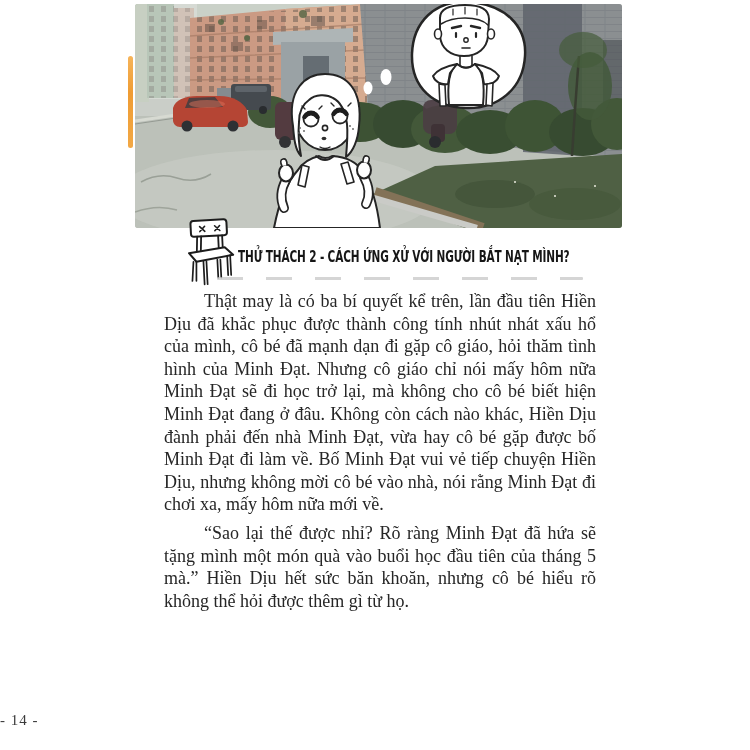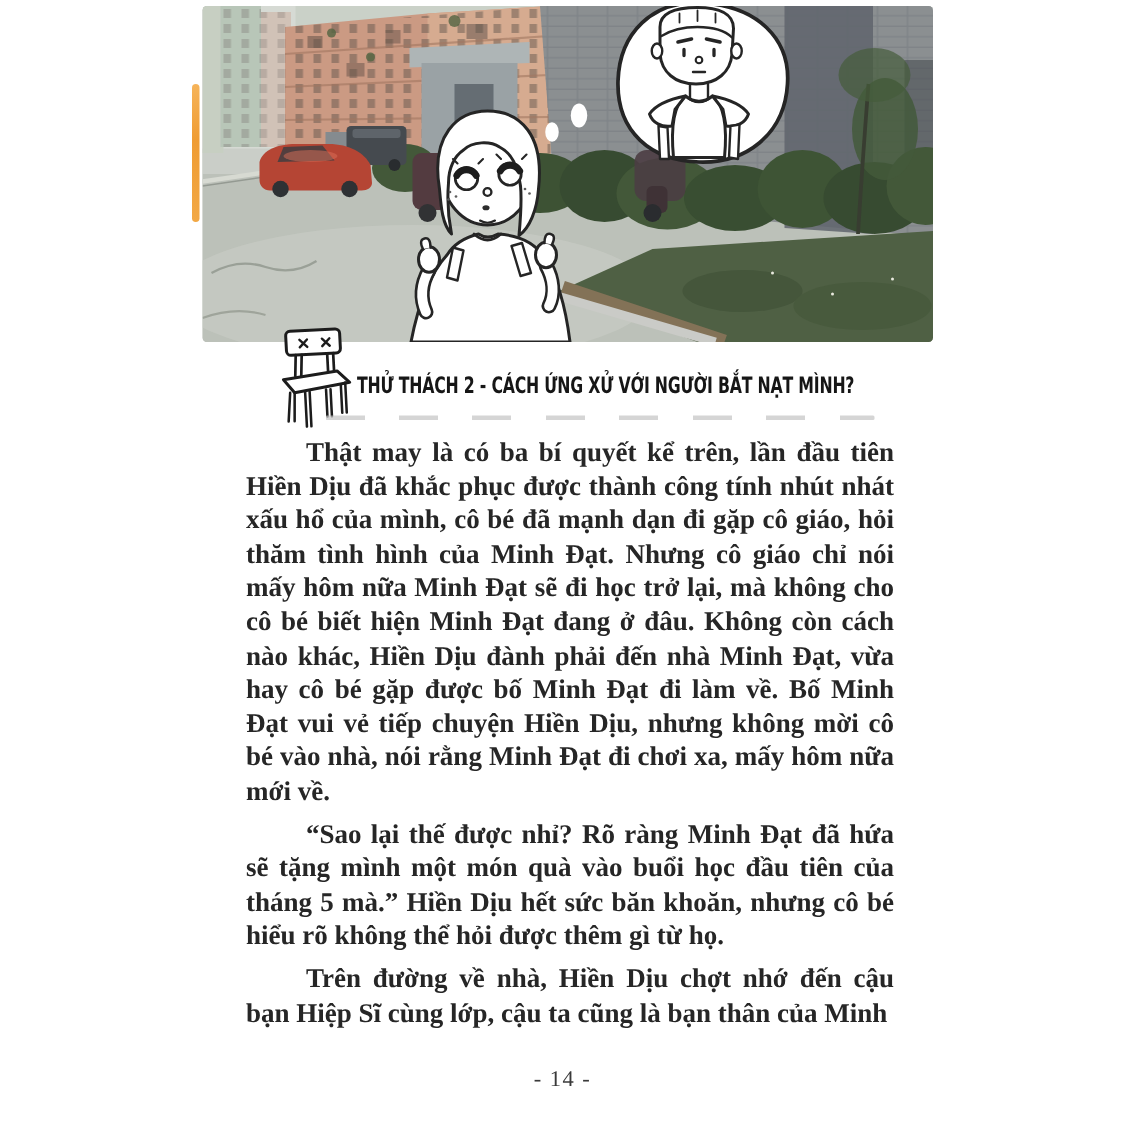--- a/index.html
+++ b/index.html
@@ -23,25 +23,25 @@
     letter-spacing:-0.2px;color:#161616;transform:scaleX(0.70);transform-origin:left top;
     line-height:26px;
   }
   .heading-underline{
     position:absolute;left:217px;top:277px;width:366px;height:2.5px;opacity:.7;
     background:repeating-linear-gradient(90deg,#c3c3c3 0 26px,transparent 26px 49px);
     border-radius:1px;
   }
   .body-text{
     position:absolute;left:164px;top:290px;width:432px;
-    font-size:18px;line-height:22.6px;color:#262626;text-align:justify;font-weight:bold;
+    font-size:18px;line-height:22.6px;color:#262626;text-align:justify;
   }
   .body-text p{margin:0 0 6px 0;text-indent:40px;}
   .pagenum{
-    position:absolute;left:0;top:712px;width:750px;text-align:center;
+    position:absolute;left:0;top:712px;width:750px;
     font-size:15px;color:#3a3a3a;letter-spacing:1px;
   }
 </style>
 </head>
 <body>
 
 <div>
 
   <div class="bookmark"></div>
 
@@ -231,18 +231,17 @@
       </g>
     </svg>
   </div>
 
   <div class="heading">THỬ THÁCH 2 - CÁCH ỨNG XỬ VỚI NGƯỜI BẮT NẠT MÌNH?</div>
   <div class="heading-underline"></div>
 
   <div class="body-text">
     <p>Thật may là có ba bí quyết kể trên, lần đầu tiên Hiền Dịu đã khắc phục được thành công tính nhút nhát xấu hổ của mình, cô bé đã mạnh dạn đi gặp cô giáo, hỏi thăm tình hình của Minh Đạt. Nhưng cô giáo chỉ nói mấy hôm nữa Minh Đạt sẽ đi học trở lại, mà không cho cô bé biết hiện Minh Đạt đang ở đâu. Không còn cách nào khác, Hiền Dịu đành phải đến nhà Minh Đạt, vừa hay cô bé gặp được bố Minh Đạt đi làm về. Bố Minh Đạt vui vẻ tiếp chuyện Hiền Dịu, nhưng không mời cô bé vào nhà, nói rằng Minh Đạt đi chơi xa, mấy hôm nữa mới về.</p>
     <p>“Sao lại thế được nhỉ? Rõ ràng Minh Đạt đã hứa sẽ tặng mình một món quà vào buổi học đầu tiên của tháng 5 mà.” Hiền Dịu hết sức băn khoăn, nhưng cô bé hiểu rõ không thể hỏi được thêm gì từ họ.</p>
-    <p>Trên đường về nhà, Hiền Dịu chợt nhớ đến cậu bạn Hiệp Sĩ cùng lớp, cậu ta cũng là bạn thân của Minh</p>
   </div>
 
   <div class="pagenum">- 14 -</div>
 
 </div>
 
 </body></html>

